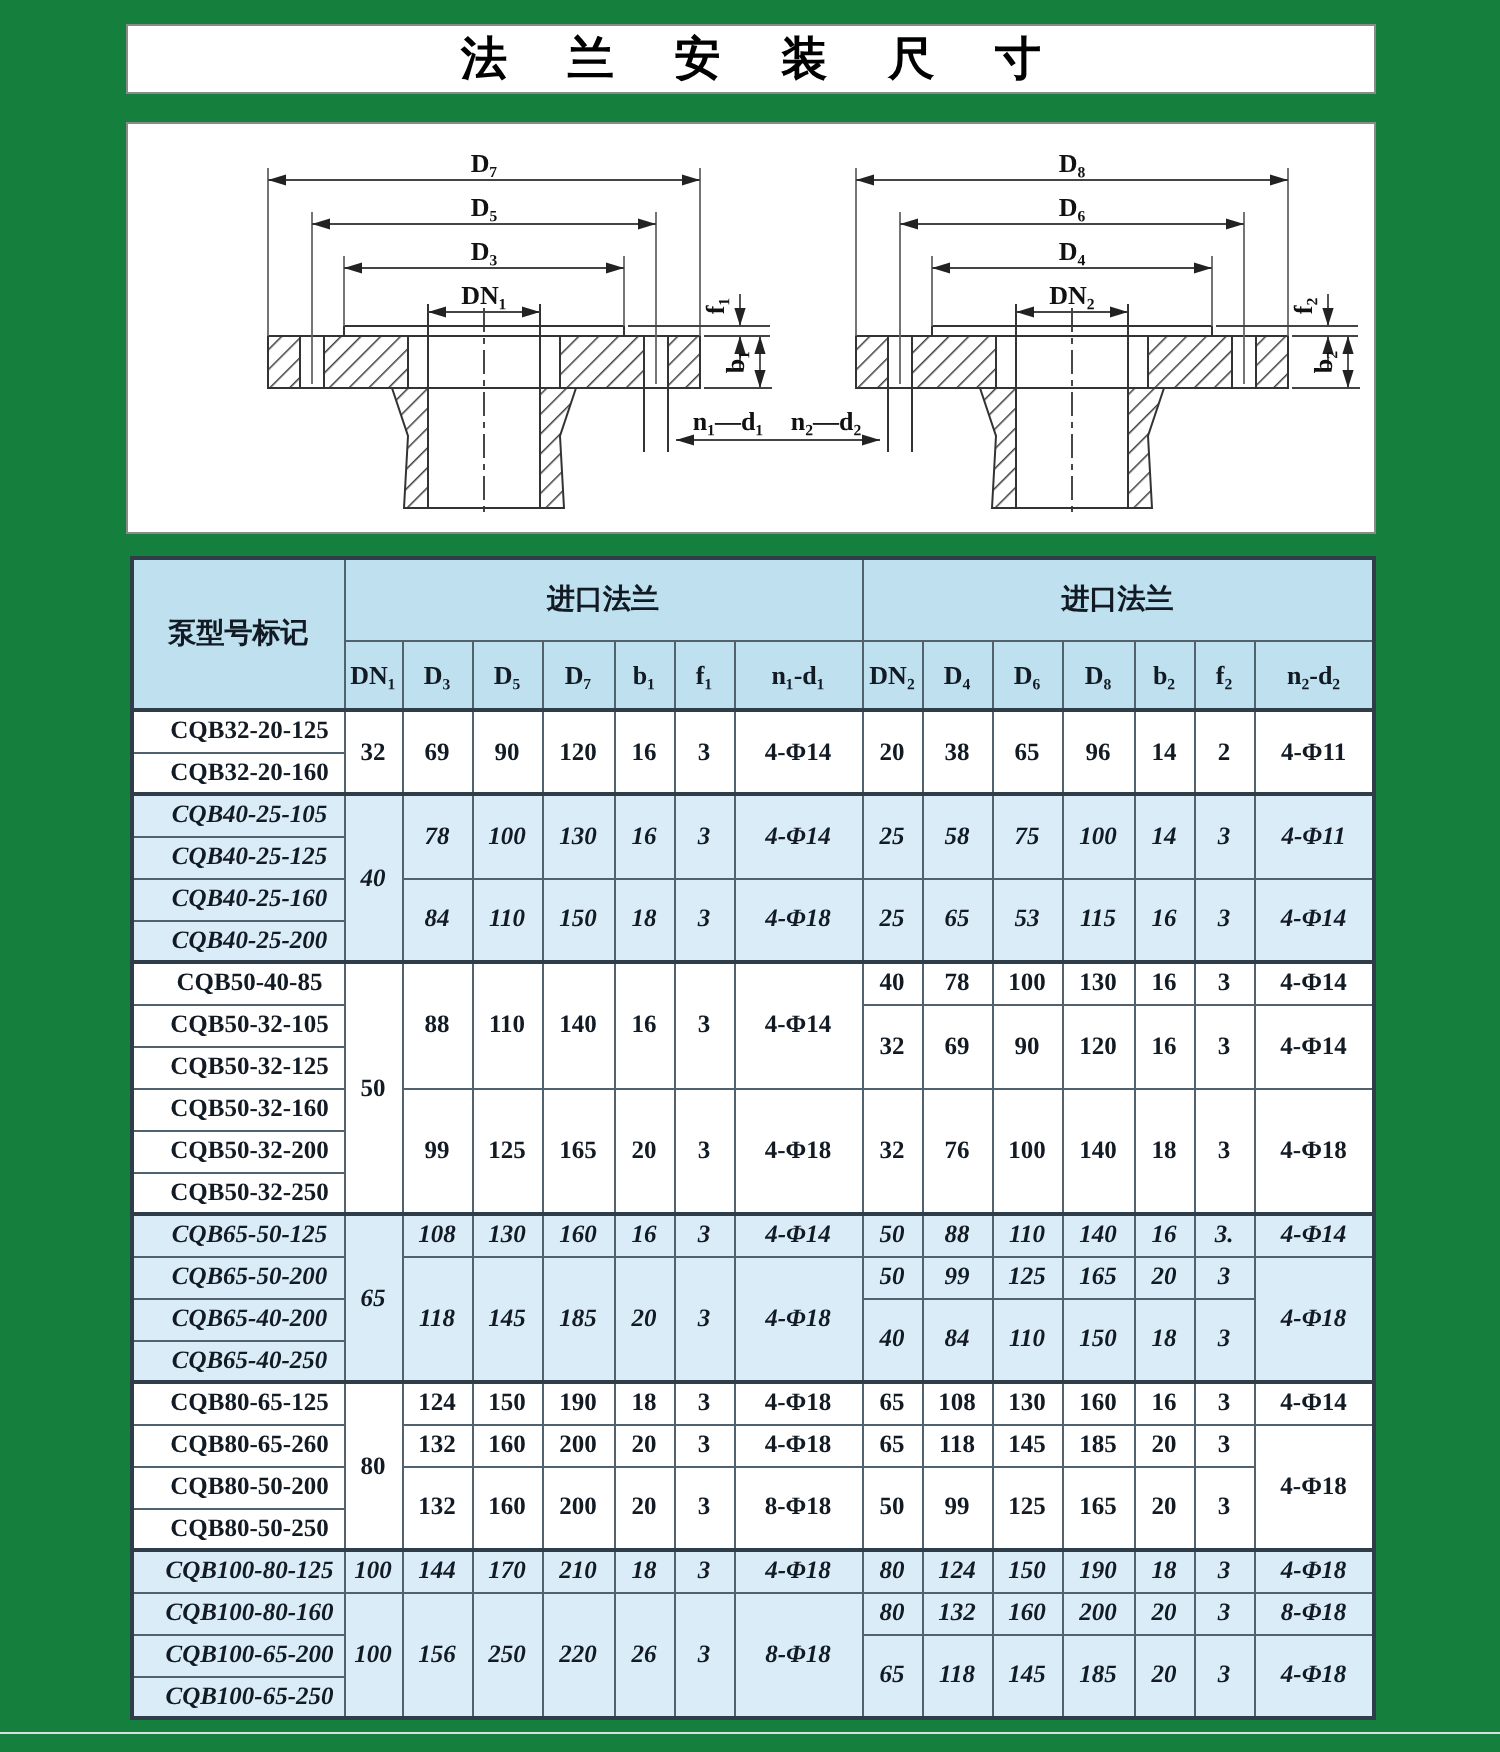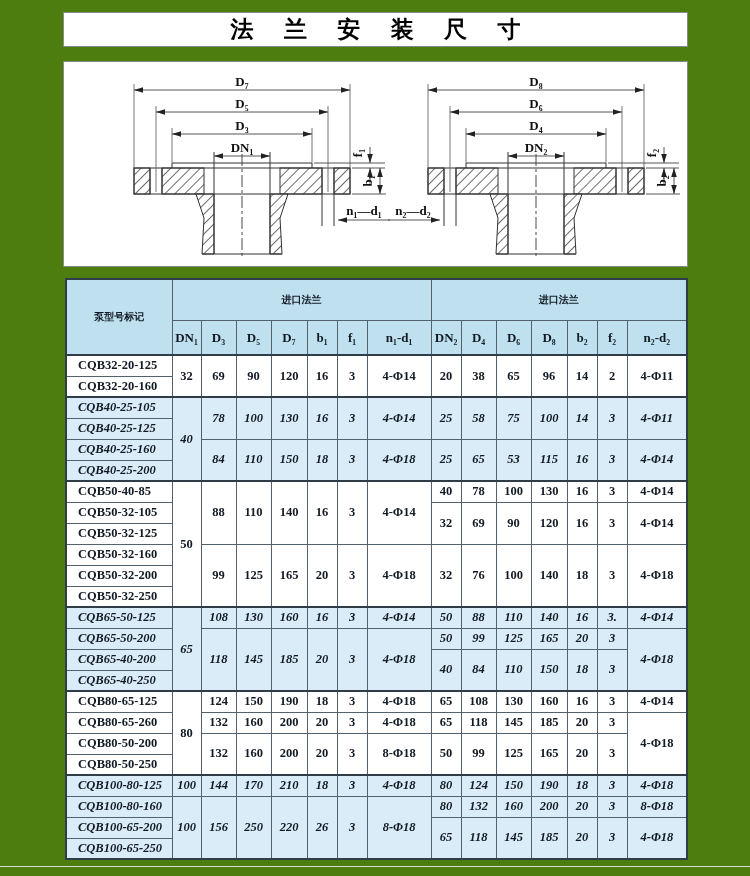--- a/index.html
+++ b/index.html
@@ -1,44 +1,44 @@
 <!DOCTYPE html>
 <html><head>
 <meta charset="utf-8">
 <style>
   html,body{margin:0;padding:0;}
   body{width:750px;height:876px;background:#ffffff;position:relative;
        font-family:"Liberation Serif",serif;color:#101822;}
-  .page{position:absolute;inset:0;background:#4d7c0f;overflow:hidden;}
+  .page{position:absolute;inset:0;background:#15803d;overflow:hidden;}
 
   .title-box{position:absolute;left:63px;top:12px;width:623px;height:33px;
              border:1px solid #8a8a8a;display:flex;align-items:center;justify-content:center;background:#fff;}
   .title-text{font-family:"Liberation Sans",sans-serif;font-weight:bold;font-size:23px;
               letter-spacing:12px;text-indent:12px;color:#000;white-space:nowrap;}
 
   .diagram-frame{position:absolute;left:63px;top:61px;width:623px;height:204px;
                  border:1px solid #8a8a8a;background:#fff;}
   .diag{position:absolute;top:6px;}
   .diag.left{left:28px;}
   .diag.right{left:322px;}
   .diag text{font-family:"Liberation Serif",serif;font-weight:bold;font-size:13px;fill:#111;}
 
   table.dims{position:absolute;left:65px;top:278px;width:621px;border-collapse:collapse;
              table-layout:fixed;font-weight:bold;font-size:12.5px;color:#121a24;
              border:2px solid #2e3d47;}
   .dims th,.dims td{border:1px solid #51626e;text-align:center;vertical-align:middle;
                     padding:0;overflow:hidden;white-space:nowrap;}
   .dims thead th{background:#bfe1ef;}
-  .dims thead tr.gh th{font-family:Liberation Serif, serif;font-size:10px;height:40px;}
+  .dims thead tr.gh th{font-family:Liberation Serif, serif;font-size:14px;height:40px;}
   .dims thead tr.ch th{font-size:13px;height:33px;border-bottom:2px solid #2e3d47;}
   .dims thead th.model-h{font-family:"Liberation Sans",sans-serif;font-size:14.5px;margin-left:10px;}
   .dims tbody tr{height:21px;background:#ffffff;}
   .dims tbody tr.shade{background:#d9ecf7;font-style:italic;}
   .dims tbody tr.sec td{border-top:2px solid #2e3d47;}
-  .dims td.model{text-align:left;padding-left:11px;}
+  .dims td.model{text-align:center;padding-left:11px;}
 
   .bottom-rule{position:absolute;left:0;top:866px;width:750px;height:1px;background:#d9dee2;}
 </style>
 </head>
 <body>
 
 <div class="page">
 
   <div class="title-box">
     <span class="title-text">法 兰 安 装 尺 寸</span>

